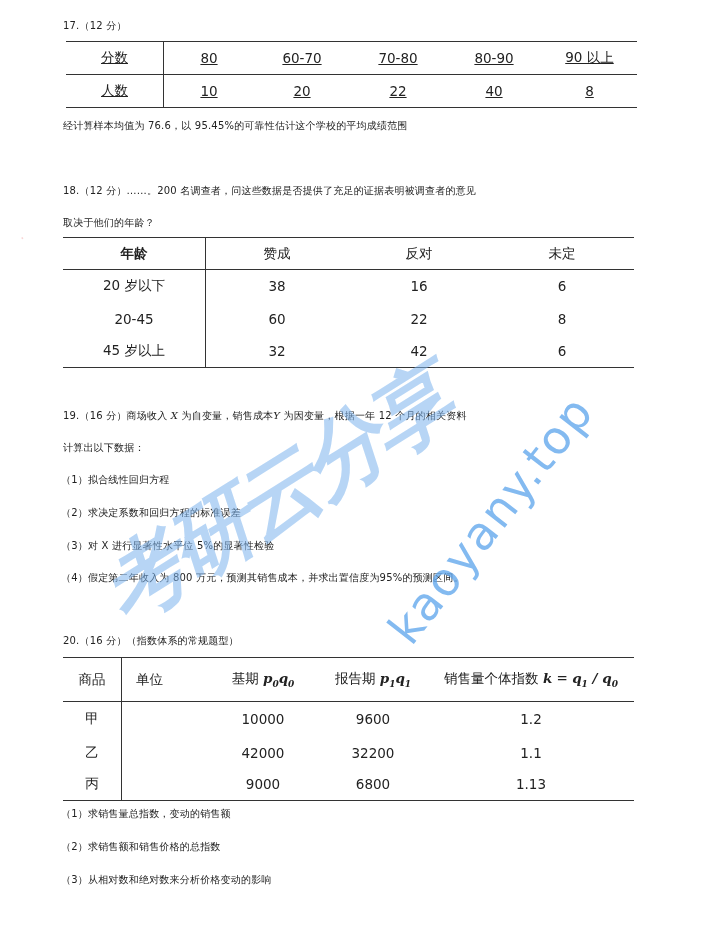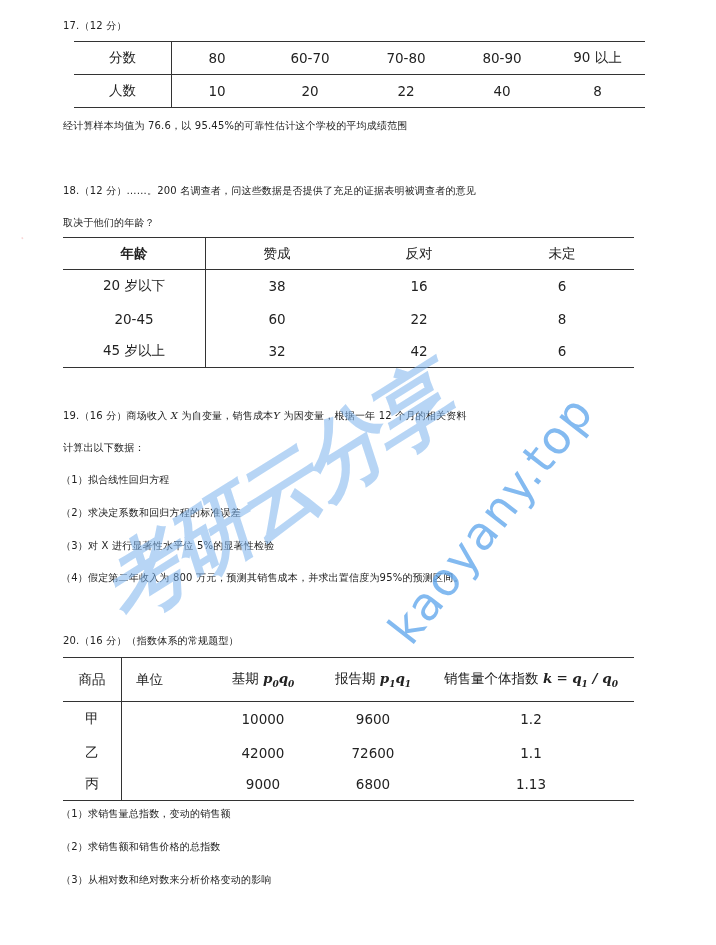--- a/index.html
+++ b/index.html
@@ -38,21 +38,21 @@
     position:absolute; color:#f3b6b6; opacity:0.6; font-size:14px; pointer-events:none;
     transform:rotate(-40deg);
   }
 </style>
 </head>
 <body>
 
 <div class="page">
 
   <div class="line" style="top:17px;">17.（12 分）</div>
-  <table class="t" style="left:74px; top:41px; width:571px;">
+  <table class="t" style="left:66px; top:41px; width:571px;text-decoration:underline;">
     <tbody>
         <tr class="top hdr" style="height:33px;">
       <td class="sep" style="width:97px;">分数</td>
       <td style="width:90px;">80</td>
       <td style="width:96px;">60-70</td>
       <td style="width:96px;">70-80</td>
       <td style="width:96px;">80-90</td>
       <td>90 以上</td>
     </tr>
     <tr class="bot" style="height:33px;">
@@ -130,21 +130,21 @@
       <td class="sep">甲</td>
       <td></td>
       <td>10000</td>
       <td>9600</td>
       <td>1.2</td>
     </tr>
     <tr style="height:32px;">
       <td class="sep">乙</td>
       <td></td>
       <td>42000</td>
-      <td>72600</td>
+      <td>32200</td>
       <td>1.1</td>
     </tr>
     <tr class="bot" style="height:32px;">
       <td class="sep">丙</td>
       <td></td>
       <td>9000</td>
       <td>6800</td>
       <td>1.13</td>
     </tr>
   </tbody>

